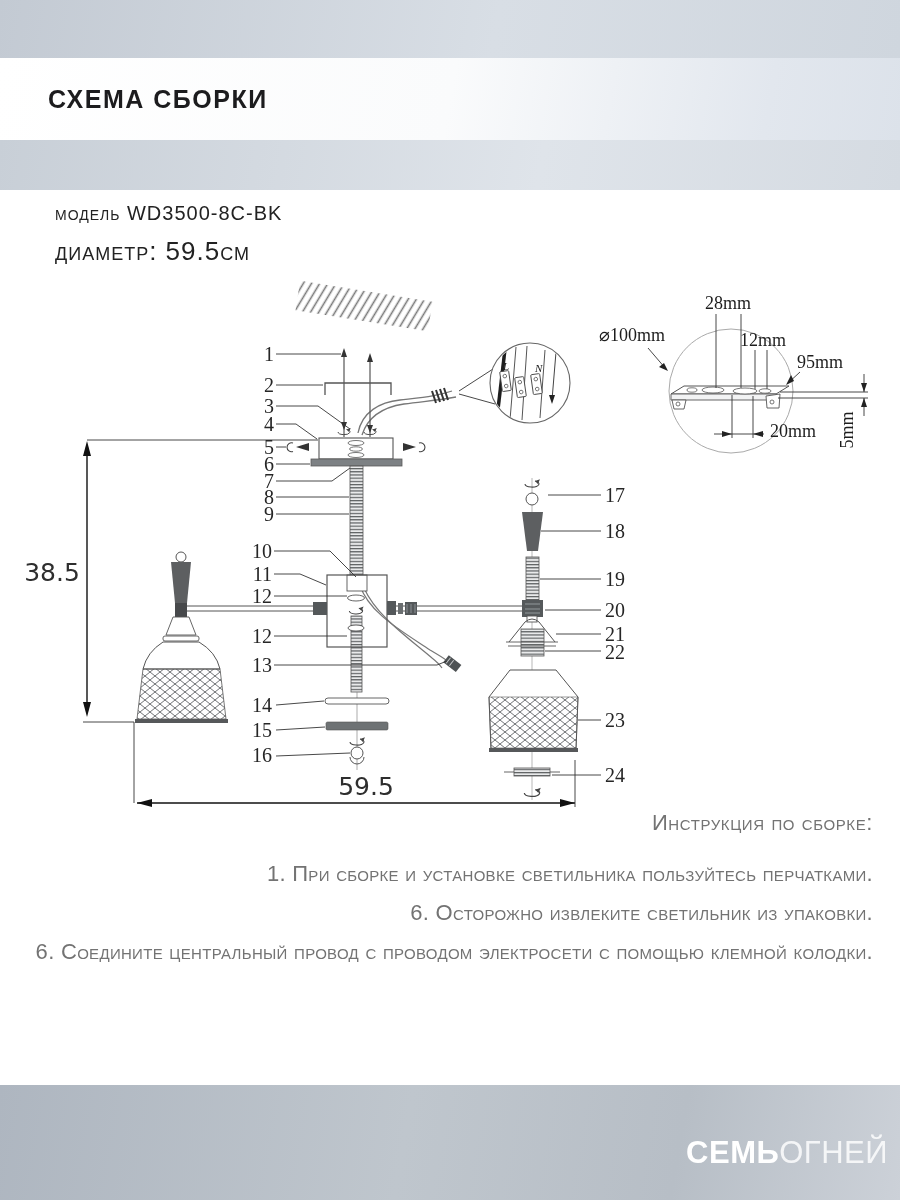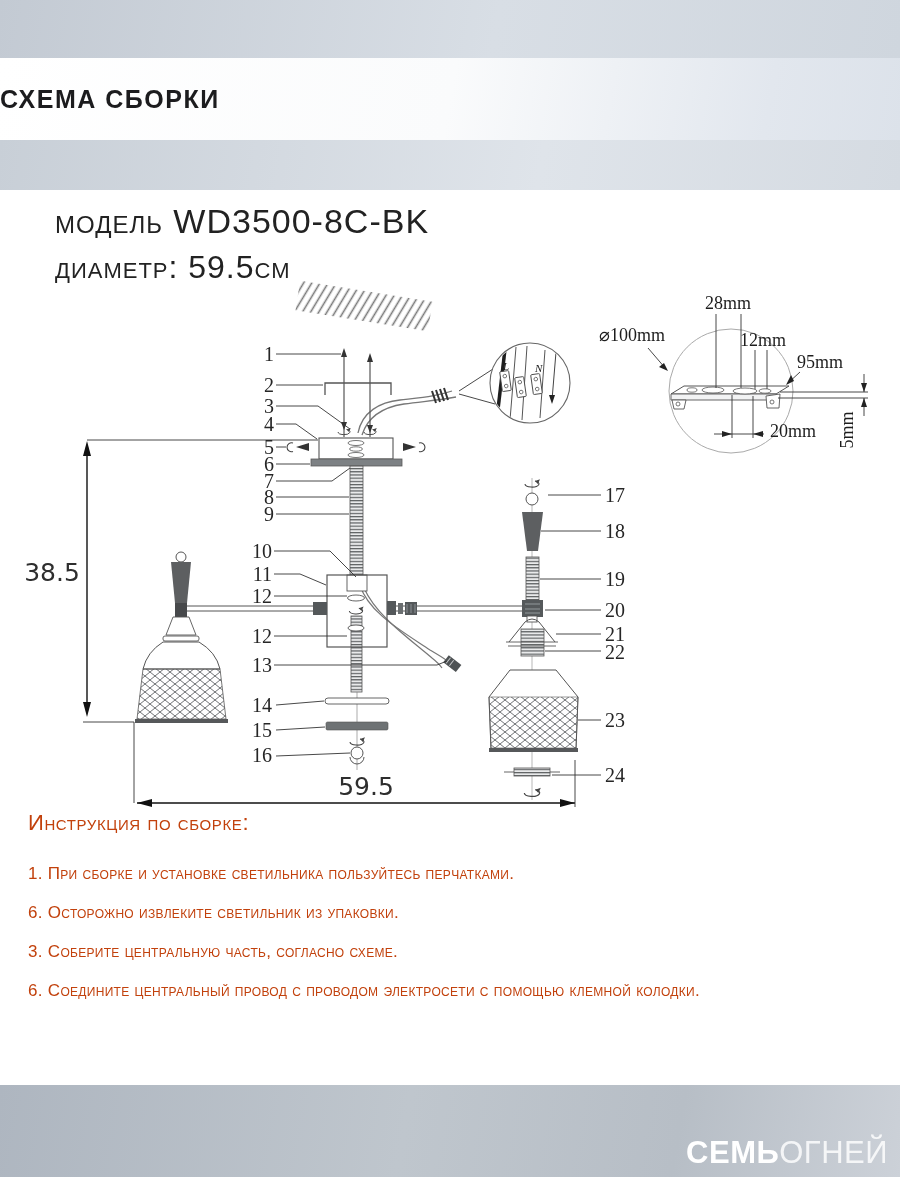--- a/index.html
+++ b/index.html
@@ -4,41 +4,41 @@
 <style>
   html,body{margin:0;padding:0;background:#ffffff;}
   .page{position:relative;width:900px;height:1200px;background:#ffffff;overflow:hidden;
         font-family:"Liberation Sans",sans-serif;}
   
   .band-top{position:absolute;left:0;top:0;width:900px;height:58px;
     background:linear-gradient(100deg,#c3cad3 0%,#d8dee5 55%,#cfd6de 100%);}
   .band-title{position:absolute;left:0;top:58px;width:900px;height:82px;
     background:linear-gradient(100deg,#ffffff 0%,#fafbfc 50%,#e2e7ee 85%,#dce2ea 100%);
     display:flex;align-items:center;}
-  .band-title span{font-size:25px;font-weight:bold;letter-spacing:1.5px;color:#1c1c1e;}
+  .band-title span{margin-left:48px;font-size:25px;font-weight:bold;letter-spacing:1.5px;color:#1c1c1e;}
   .band-mid{position:absolute;left:0;top:140px;width:900px;height:50px;
     background:linear-gradient(100deg,#c8cfd7 0%,#dfe4ea 60%,#d5dbe2 100%);}
   
   .product{position:absolute;left:55px;top:202px;color:#222;}
-  .product .model{font-size:34px;font-variant:small-caps;letter-spacing:1px;margin-bottom:8px;}
-  .product .spec{font-size:32px;font-variant:small-caps;letter-spacing:1px;line-height:36px;}
+  .product .model{font-size:20px;font-variant:small-caps;letter-spacing:1px;margin-bottom:8px;}
+  .product .spec{font-size:26px;font-variant:small-caps;letter-spacing:1px;line-height:36px;}
   
   .diagram{position:absolute;left:0;top:280px;width:900px;height:530px;}
   .ld{stroke:#333;stroke-width:0.9;fill:none;}
   .callout{font-family:"Liberation Serif",serif;font-size:20px;fill:#262626;}
   .dimmm{font-family:"Liberation Serif",serif;font-size:18px;fill:#1d1d1d;}
   .dimbig{font-family:"DejaVu Sans","Liberation Sans",sans-serif;font-size:25px;fill:#2e2e2e;}
   .lnlab{font-family:"Liberation Serif",serif;font-style:italic;font-size:11px;fill:#222;}
   
-  .instructions{position:absolute;left:28px;top:810px;width:845px;color:#c2410c;}
+  .instructions{position:absolute;left:28px;top:810px;width:845px;color:#737373;text-align:right;}
   .instr-heading{font-size:22px;font-variant:small-caps;letter-spacing:0.6px;margin-bottom:24px;}
-  .instr-item{font-size:17px;font-variant:small-caps;letter-spacing:0.3px;line-height:27px;
+  .instr-item{font-size:22px;font-variant:small-caps;letter-spacing:0.3px;line-height:27px;
     margin-bottom:12px;padding-left:27px;text-indent:-27px;}
   
-  .footer{position:absolute;left:0;top:1085px;width:900px;height:92px;
+  .footer{position:absolute;left:0;top:1085px;width:900px;height:115px;
     background:linear-gradient(100deg,#aeb6c0 0%,#bfc6cd 45%,#b7bec6 75%,#ccd1d8 100%);}
   .brand{position:absolute;right:12px;top:50px;font-size:31px;letter-spacing:0.5px;}
   .brand .b1{font-weight:bold;color:#ffffff;}
   .brand .b2{font-weight:normal;color:rgba(255,255,255,0.82);}
 </style>
 </head>
 <body>
 
 <div class="page">
 
@@ -301,21 +301,20 @@
       <text class="callout" x="605" y="659">22</text>
       <text class="callout" x="605" y="727">23</text>
       <text class="callout" x="605" y="782">24</text>
     </g>
   </svg>
 
   <div class="instructions">
     <div class="instr-heading">Инструкция по сборке:</div>
     <div class="instr-item">1. При сборке и установке светильника пользуйтесь перчатками.</div>
     <div class="instr-item">6. Осторожно извлеките светильник из упаковки.</div>
-    <div class="instr-item">3. Соберите центральную часть, согласно схеме.</div>
     <div class="instr-item">6. Соедините центральный провод с проводом электросети с помощью клемной колодки.</div>
   </div>
 
   <div class="footer">
     <div class="brand">
       <span class="b1">СЕМЬ</span><span class="b2">ОГНЕЙ</span>
     </div>
   </div>
 
 </div>

